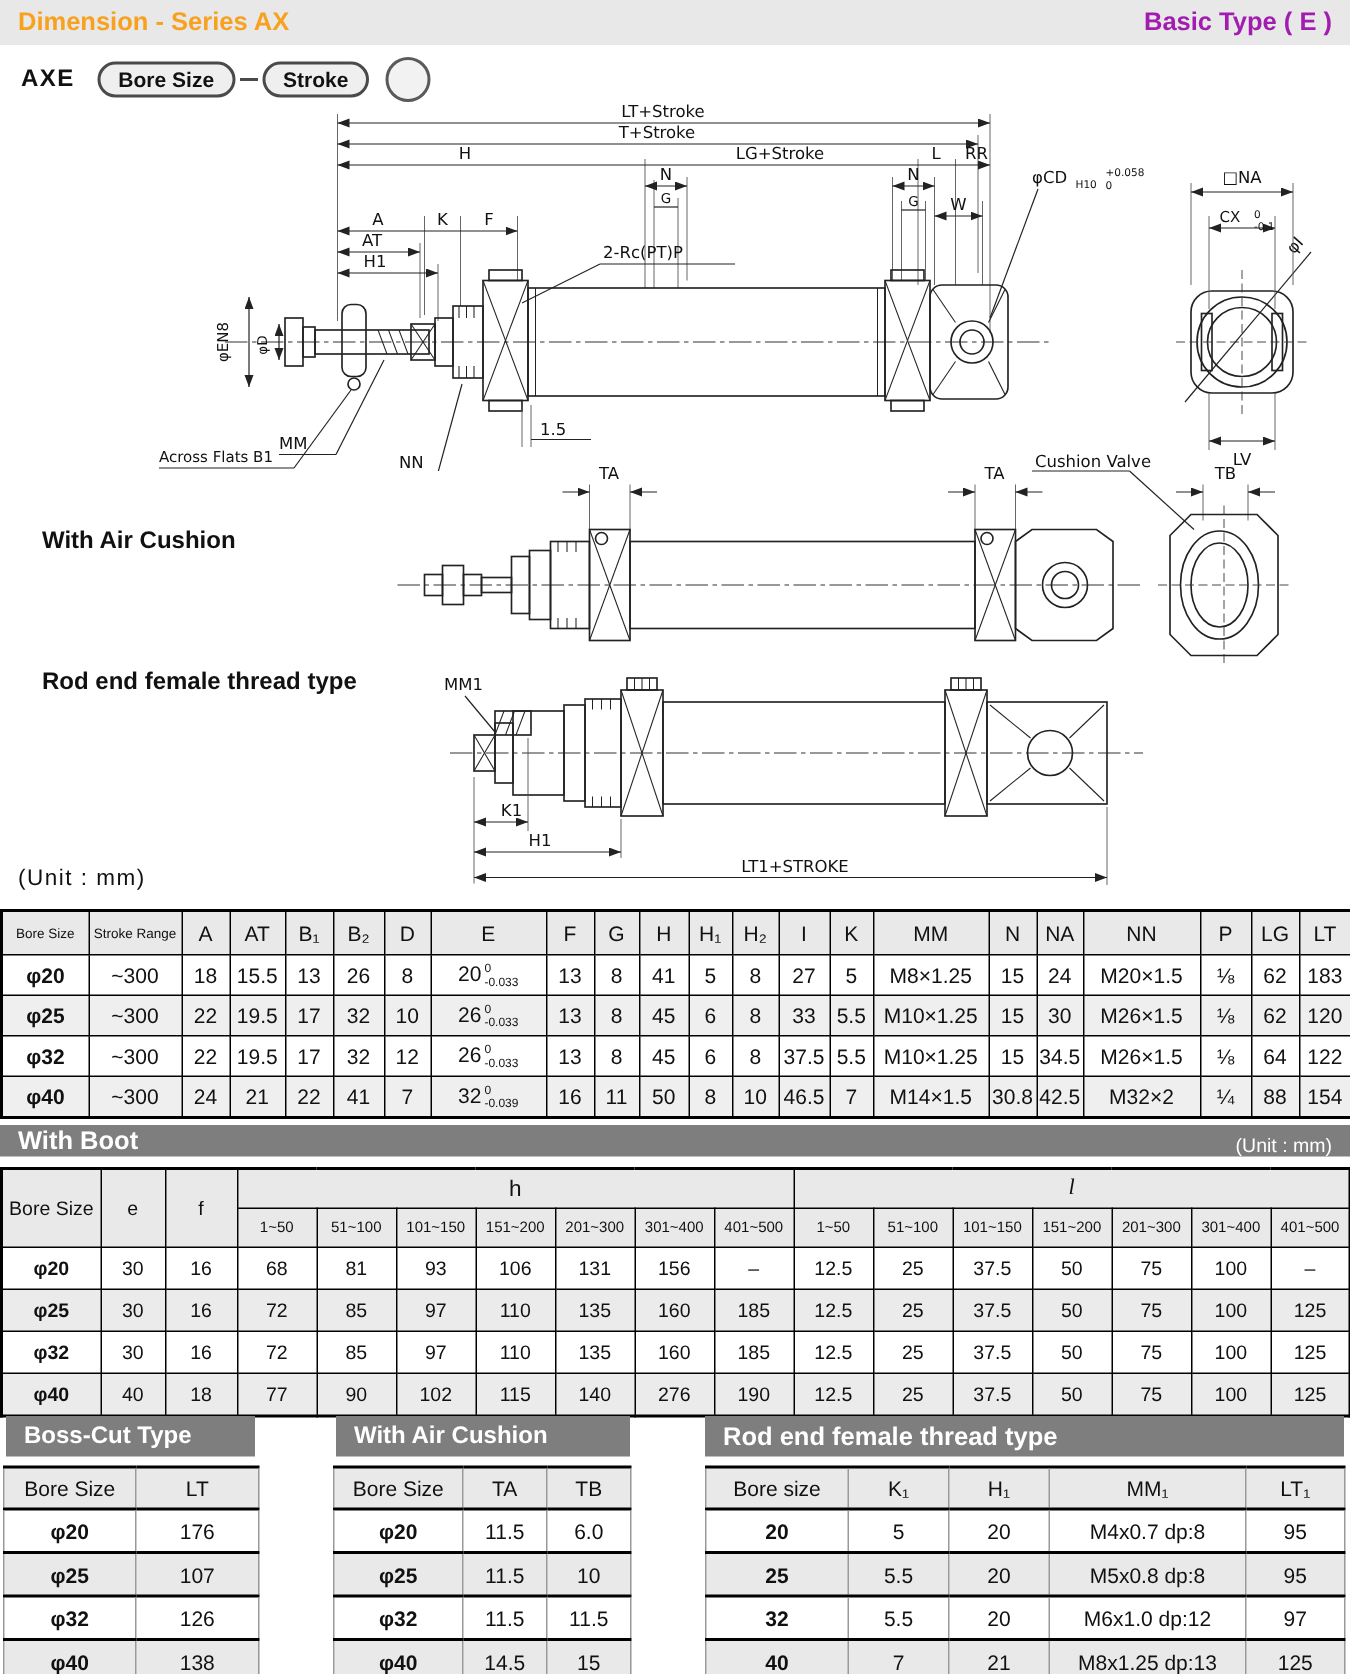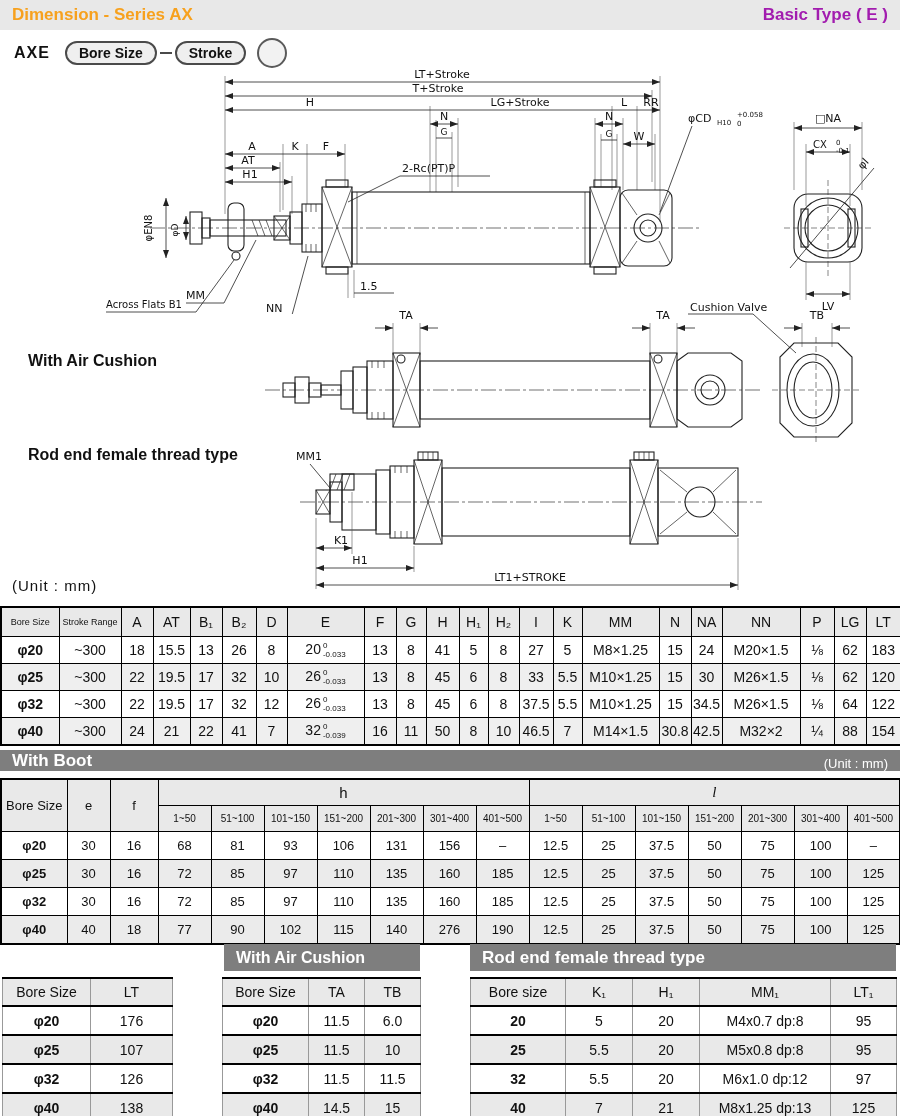--- a/index.html
+++ b/index.html
@@ -635,20 +635,23 @@
           <td>25</td>
           <td>37.5</td>
           <td>50</td>
           <td>75</td>
           <td>100</td>
           <td>125</td>
         </tr>
       </tbody>
   </table>
 
+  <div class="minibar" id="bar-bosscut">
+    <span>Boss-Cut Type</span>
+  </div>
   <table class="minitable" id="tbl-bosscut">
     <colgroup>
         <col style="width:88px">
         <col style="width:82px">
       </colgroup>
     <thead>
         <tr>
           <th>Bore Size</th>
           <th>LT</th>
         </tr>

